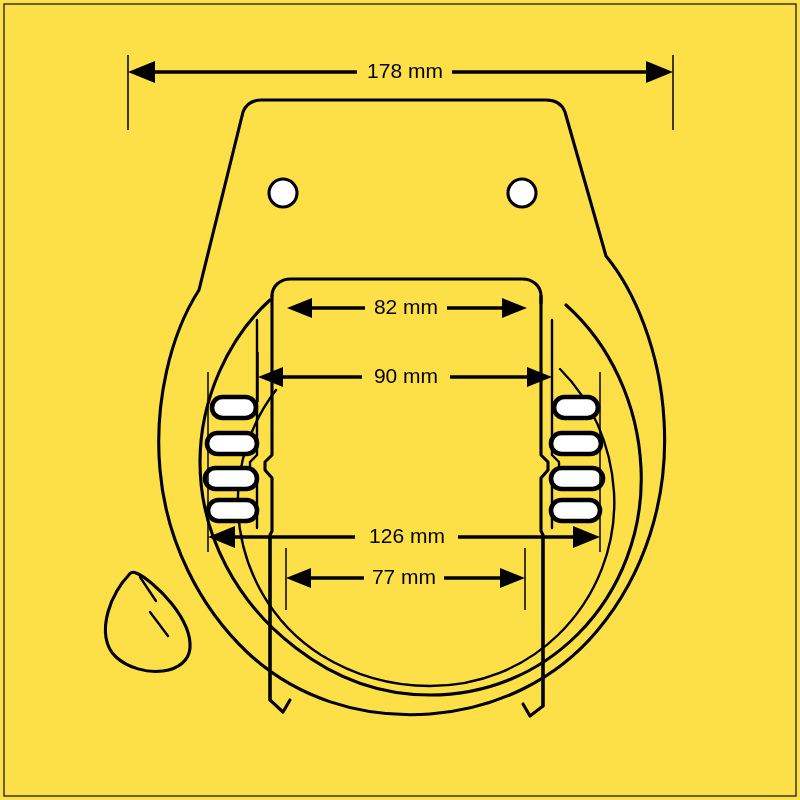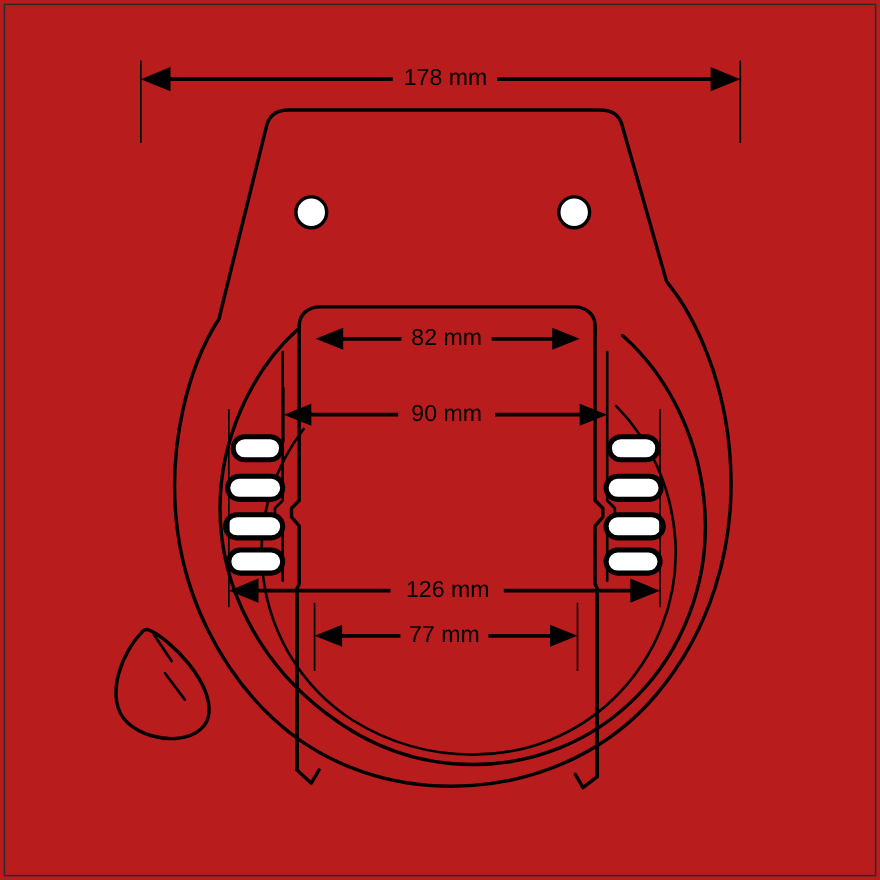--- a/index.html
+++ b/index.html
@@ -10,21 +10,21 @@
   body {
     width: 800px;
     height: 800px;
     font-family: "Liberation Sans", sans-serif;
     overflow: hidden;
   }
   #drawing-canvas {
     position: relative;
     width: 800px;
     height: 800px;
-    background: #b91c1c;
+    background: #fde047;
   }
   #drawing-canvas svg {
     display: block;
   }
   .dim-text {
     font-family: "Liberation Sans", sans-serif;
     font-size: 21px;
     fill: #000000;
     text-anchor: middle;
     dominant-baseline: middle;

